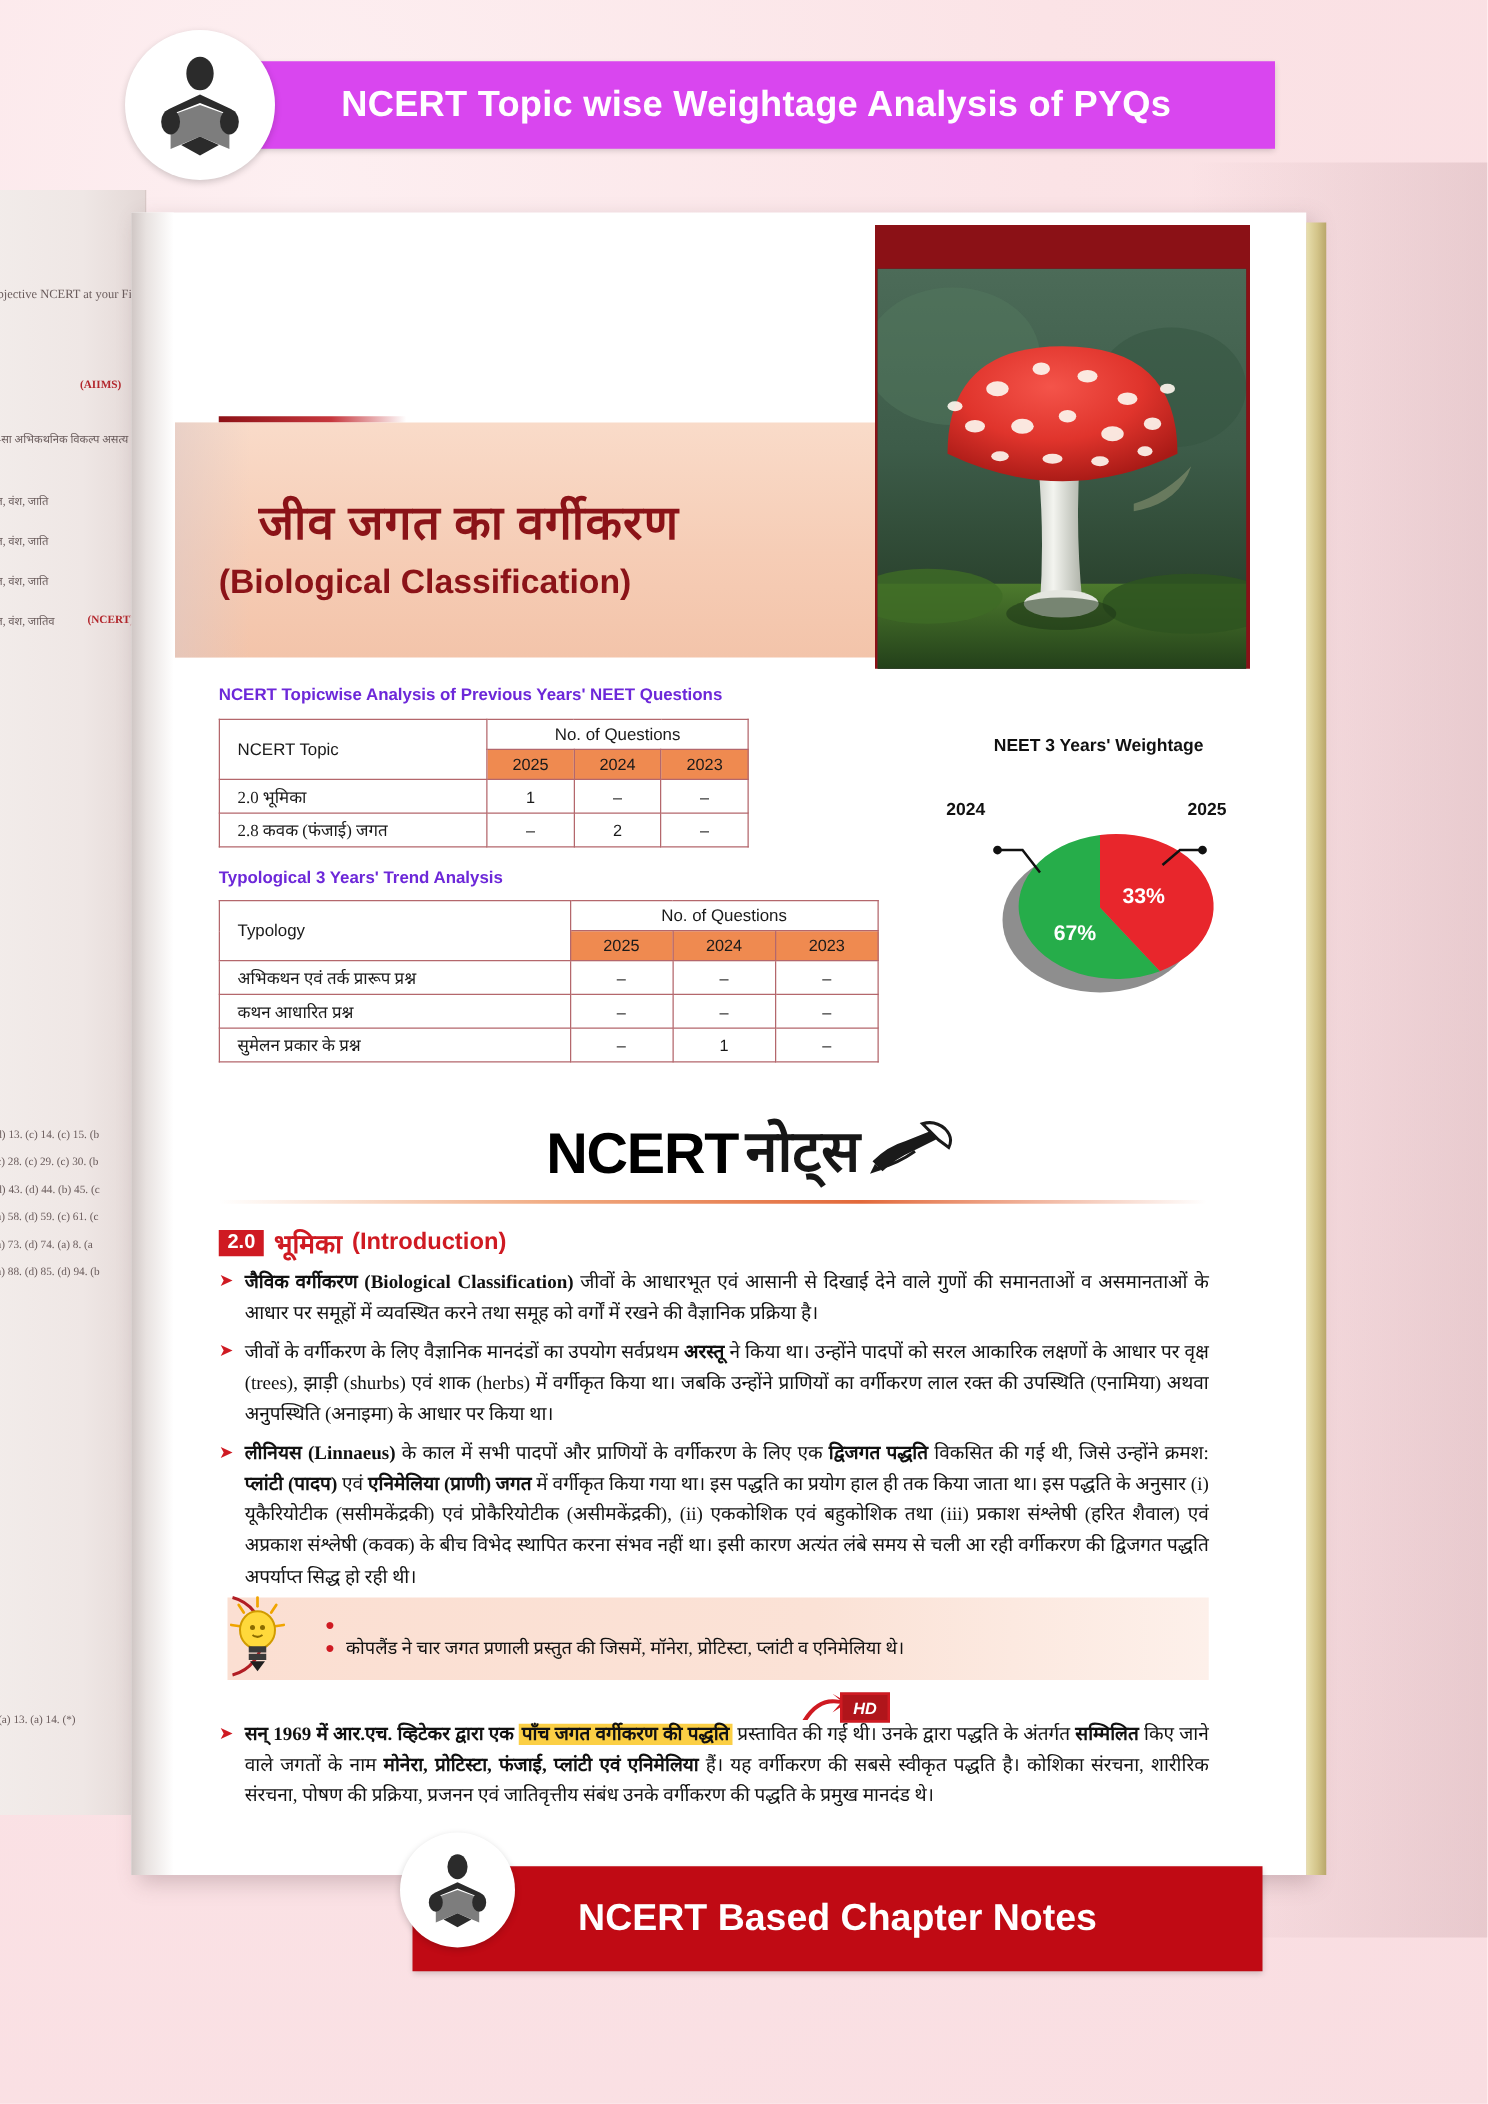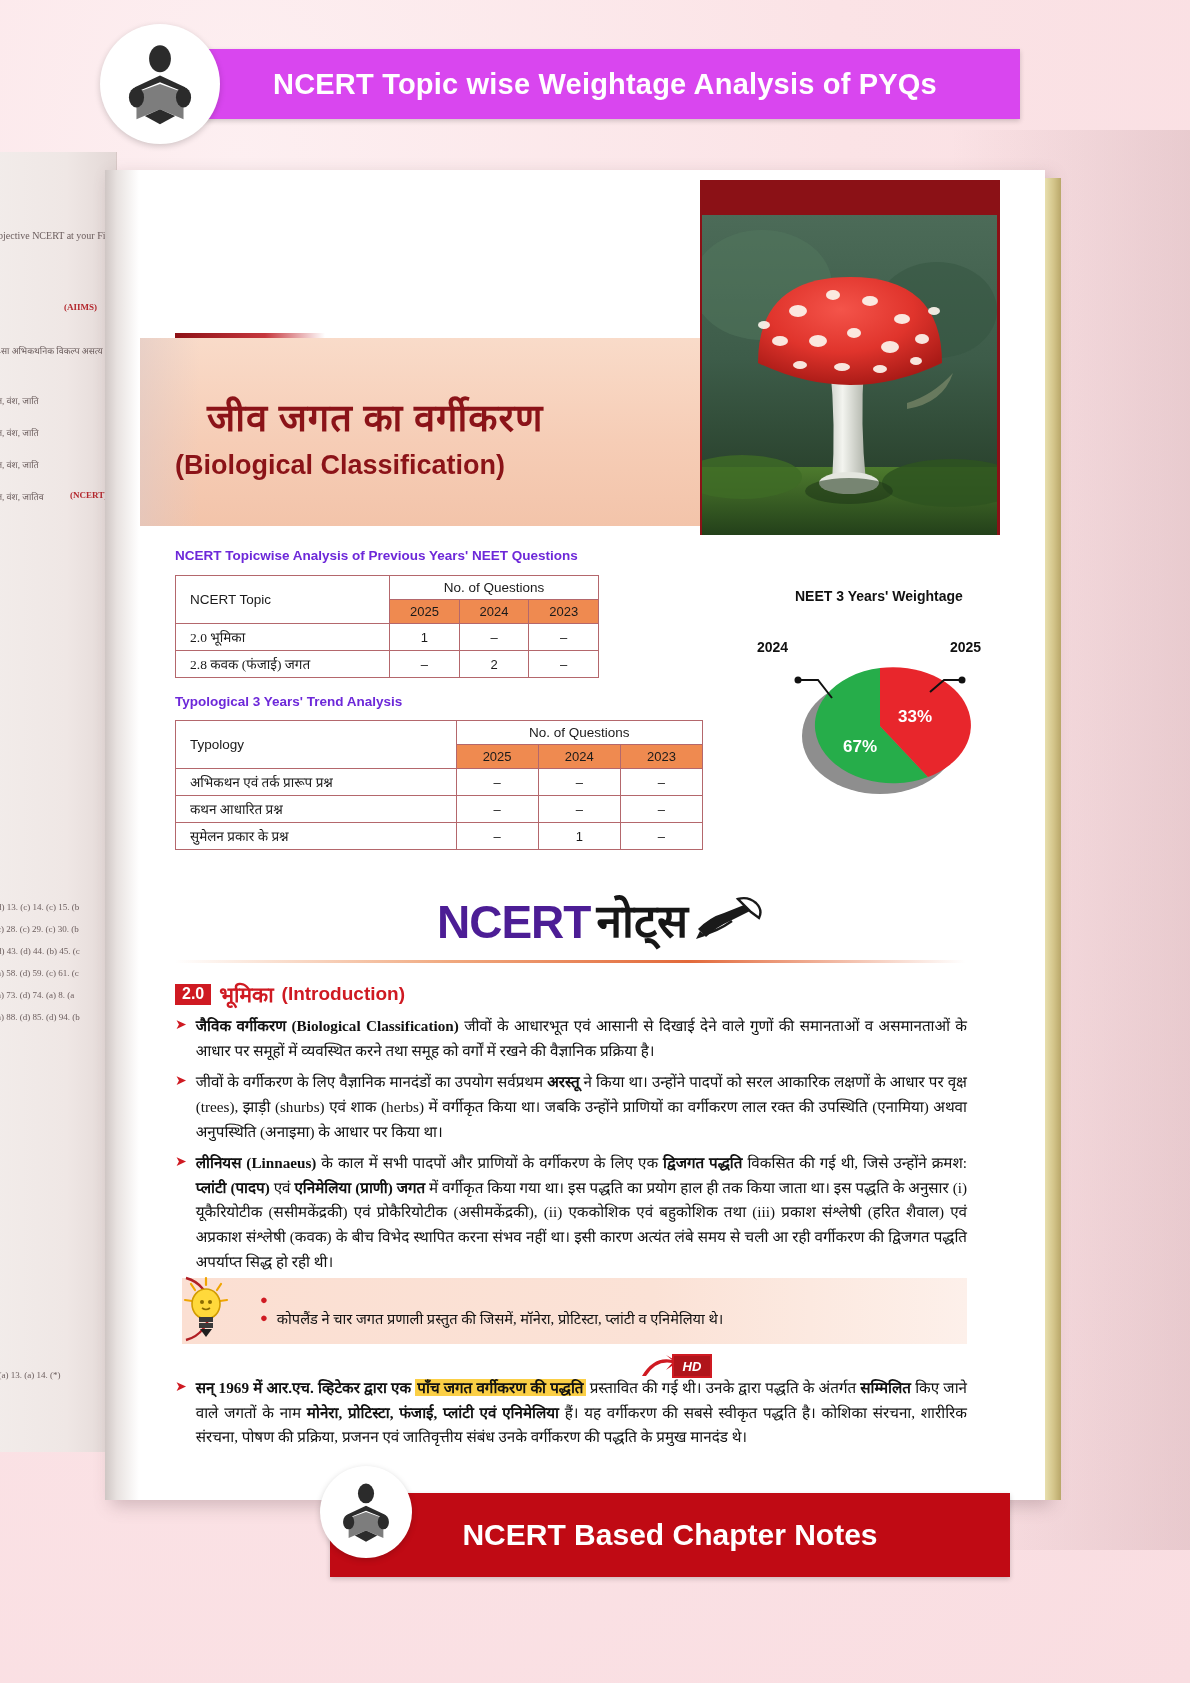--- a/index.html
+++ b/index.html
@@ -181,21 +181,21 @@
   }
   .lbl-2024 { left: 757px; top: 639px; }
   .lbl-2025 { left: 950px; top: 639px; }
 
   
   .notes-logo {
     position: absolute; left: 437px; top: 895px;
     display: flex; align-items: flex-end; gap: 6px;
   }
   .notes-ncert {
-    font-size: 46px; font-weight: bold; color: #4c1d95;
+    font-size: 46px; font-weight: bold; color: #000000;
     letter-spacing: -1px; line-height: 1;
   }
   .notes-hi {
     font-family: "Liberation Serif", serif;
     font-size: 46px; font-weight: bold; color: #161616; line-height: 1;
   }
   .notes-rule {
     position: absolute; left: 175px; top: 960px;
     width: 790px; height: 3px;
     background: linear-gradient(90deg,#ffffff 0%, #f0a87e 35%, #e2693a 65%, #ffffff 100%);

